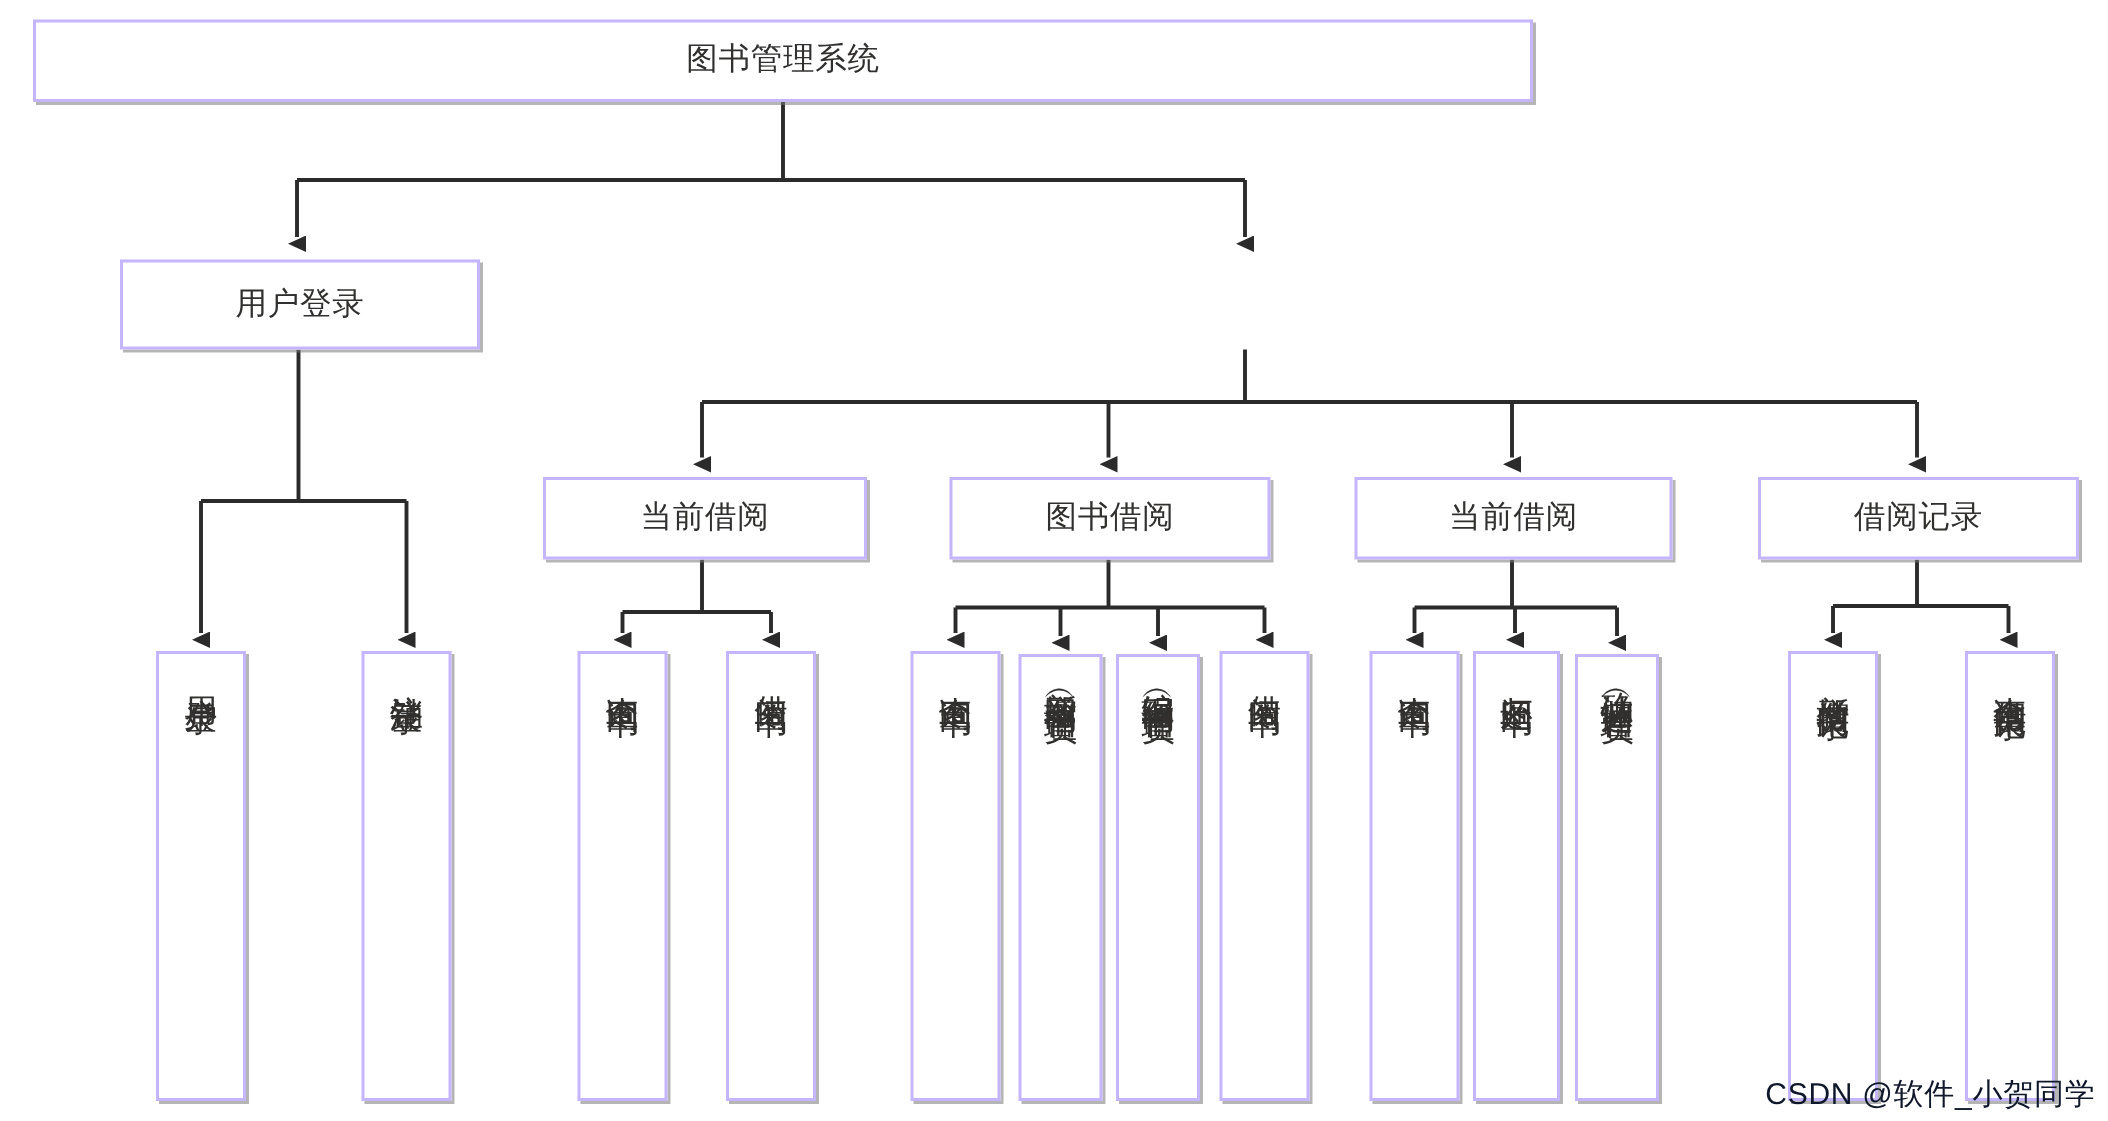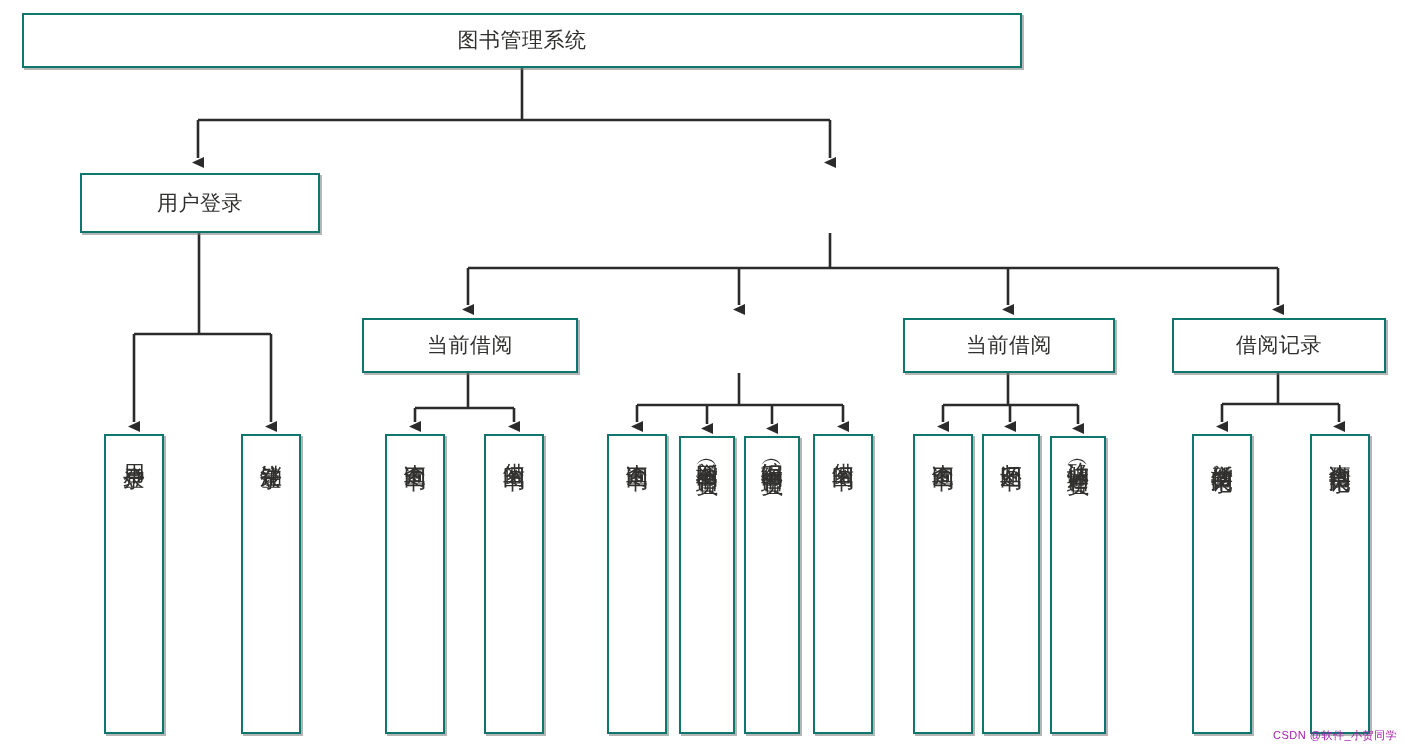--- a/index.html
+++ b/index.html
@@ -20,21 +20,21 @@
     left: 0;
     top: 0;
     width: 1405px;
     height: 747px;
     pointer-events: none;
   }
   .node {
     position: absolute;
     box-sizing: border-box;
     background: #ffffff;
-    border: 2px solid #0f766e;
+    border: 2px solid #c4b5fd;
     display: flex;
     align-items: center;
     justify-content: center;
     color: #31302f;
   }
   .node.shadowed {
     box-shadow: 2px 2px 0 0 rgba(120,120,120,0.55);
   }
   .node .label {
     display: block;
@@ -60,22 +60,22 @@
     letter-spacing: 2px;
     white-space: nowrap;
   }
   .node.vert.tall {
     padding-top: 6px;
   }
   .watermark {
     position: absolute;
     right: 8px;
     bottom: 4px;
-    font-size: 11px;
-    color: #a21caf;
+    font-size: 20px;
+    color: #0f172a;
     white-space: nowrap;
     letter-spacing: 0.5px;
   }
 </style>
 </head>
 <body>
 
 <div id="canvas">
 
   <svg id="wires" viewBox="0 0 1405 747">
@@ -134,20 +134,23 @@
 
   <div class="node horiz shadowed" style="left:80px; top:173px; width:240px; height:60px;">
     <span class="label">用户登录</span>
   </div>
 
 
   <div class="node horiz shadowed" style="left:362px; top:318px; width:216px; height:55px;">
     <span class="label">当前借阅</span>
   </div>
 
+  <div class="node horiz shadowed" style="left:633px; top:318px; width:214px; height:55px;">
+    <span class="label">图书借阅</span>
+  </div>
 
   <div class="node horiz shadowed" style="left:903px; top:318px; width:212px; height:55px;">
     <span class="label">当前借阅</span>
   </div>
 
   <div class="node horiz shadowed" style="left:1172px; top:318px; width:214px; height:55px;">
     <span class="label">借阅记录</span>
   </div>
 
   <div class="node vert shadowed" style="left:104px; top:434px; width:60px; height:300px;">

